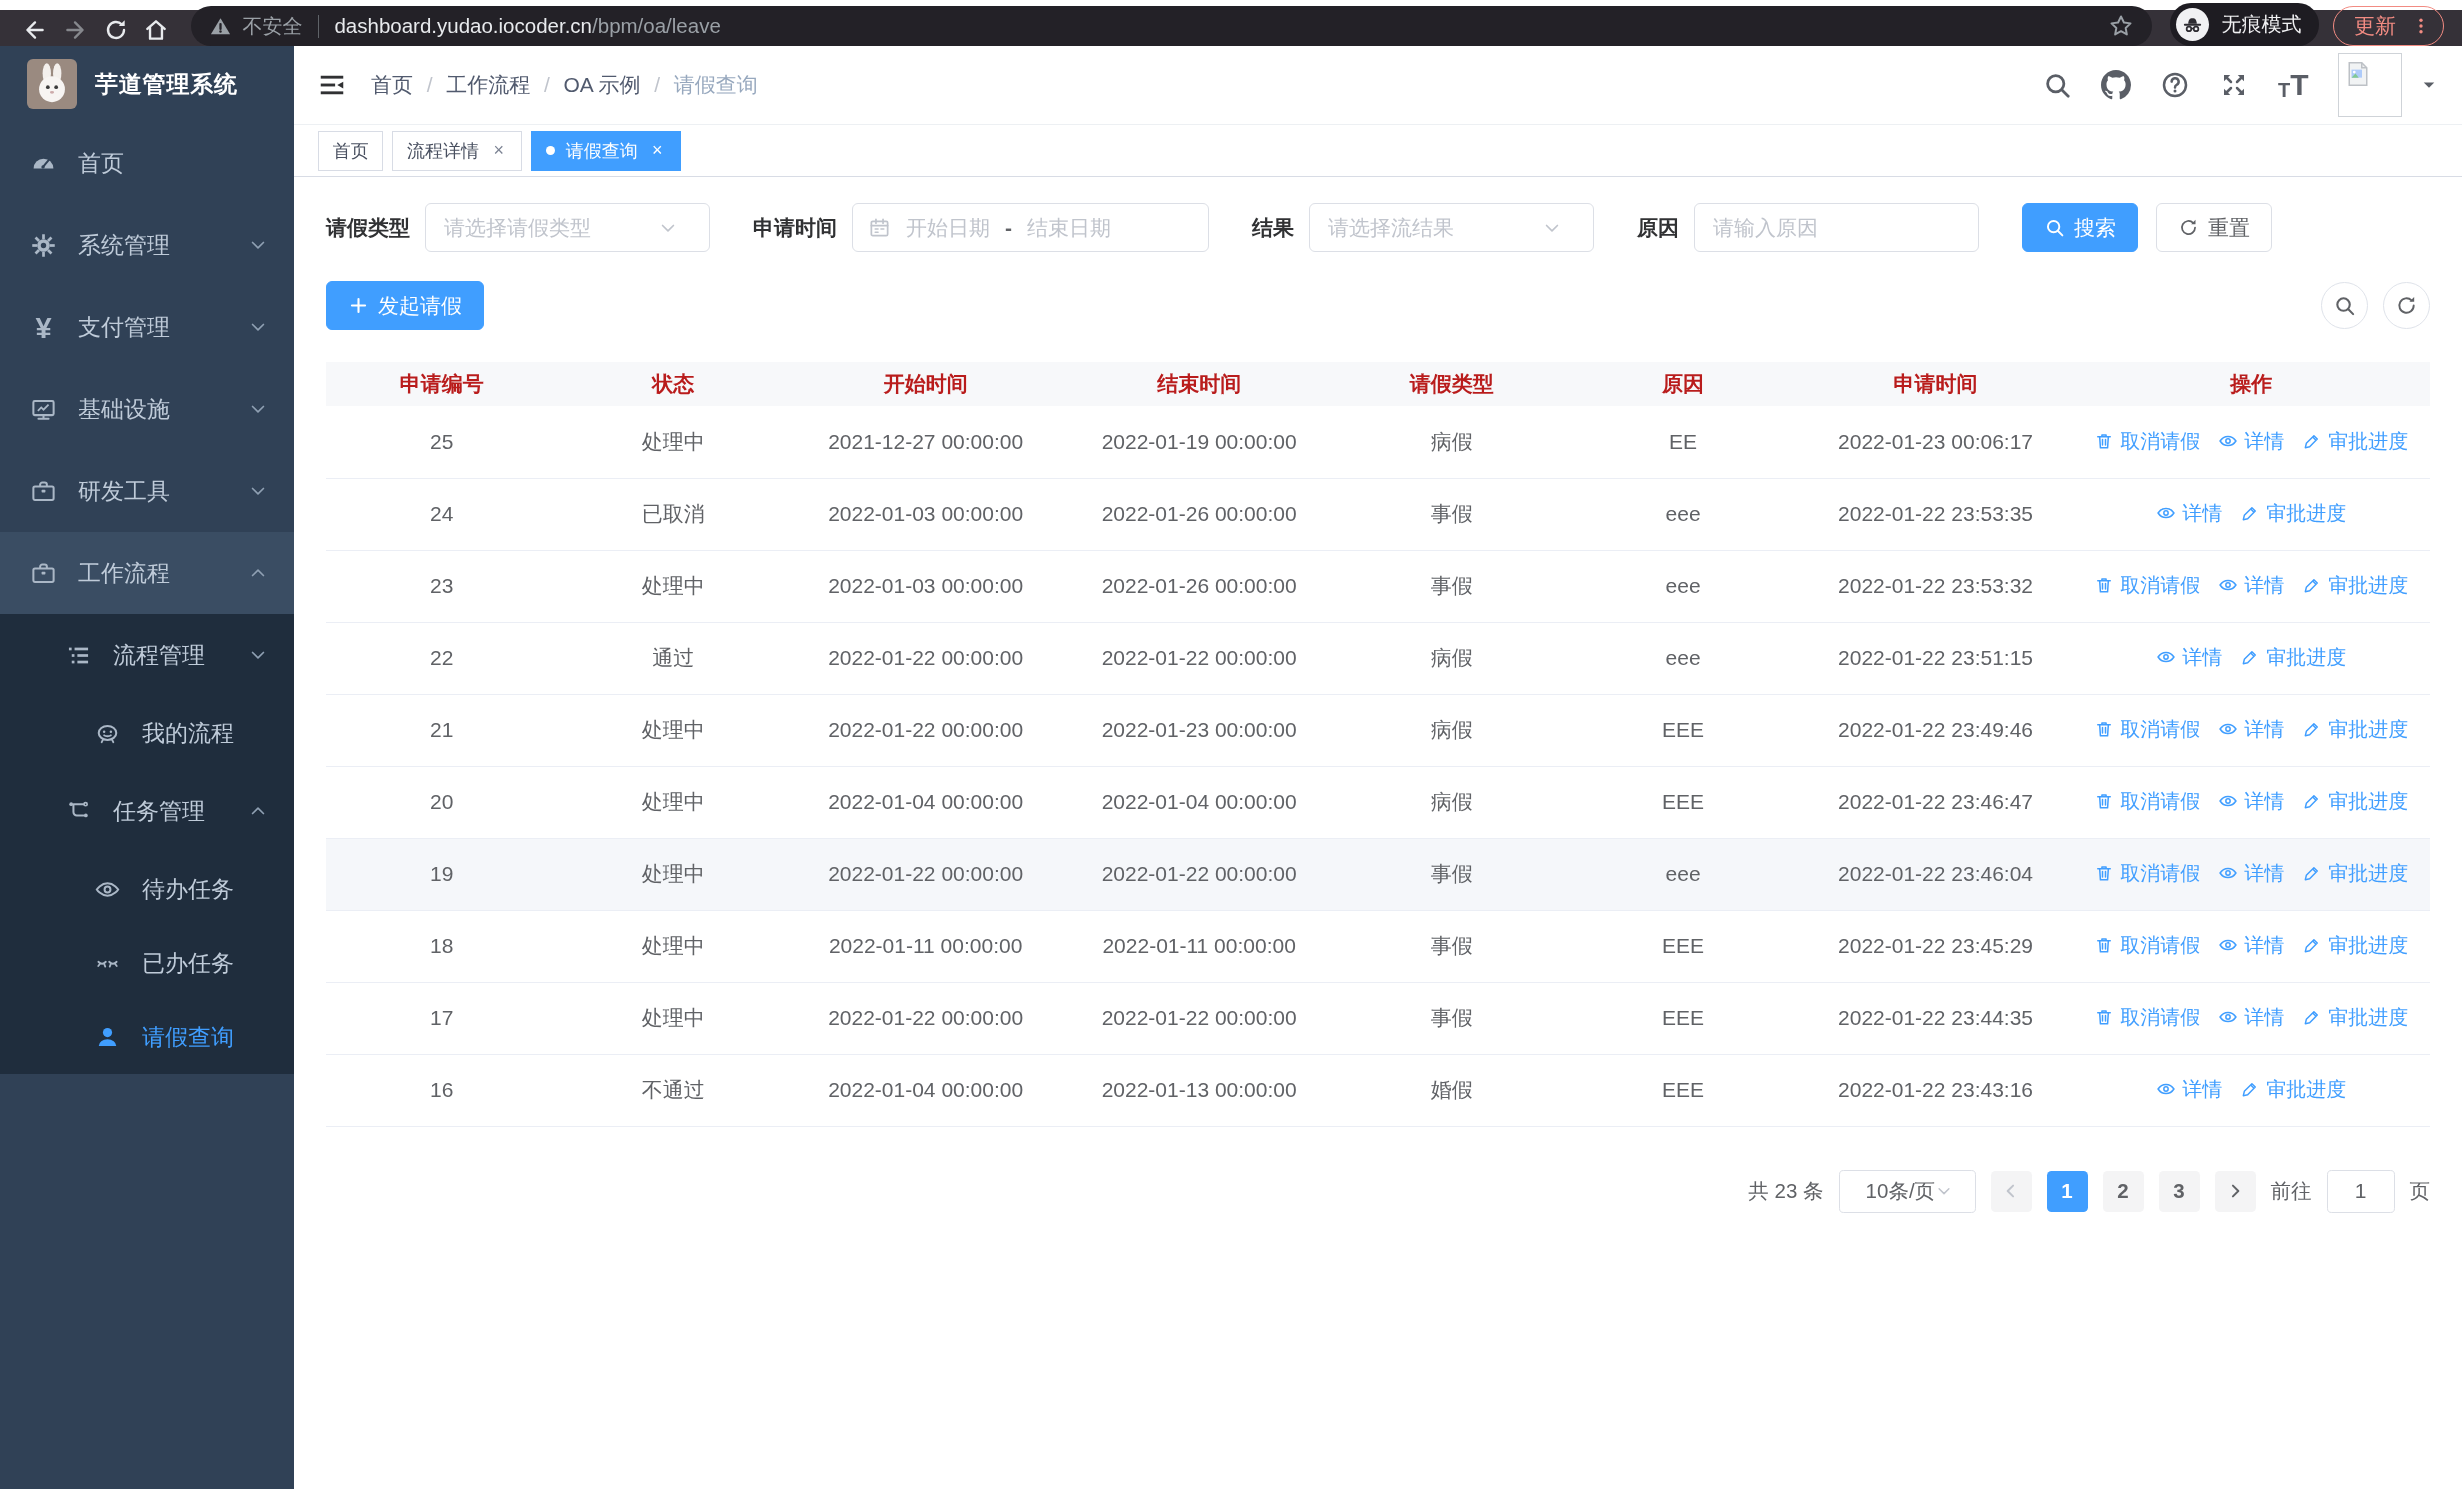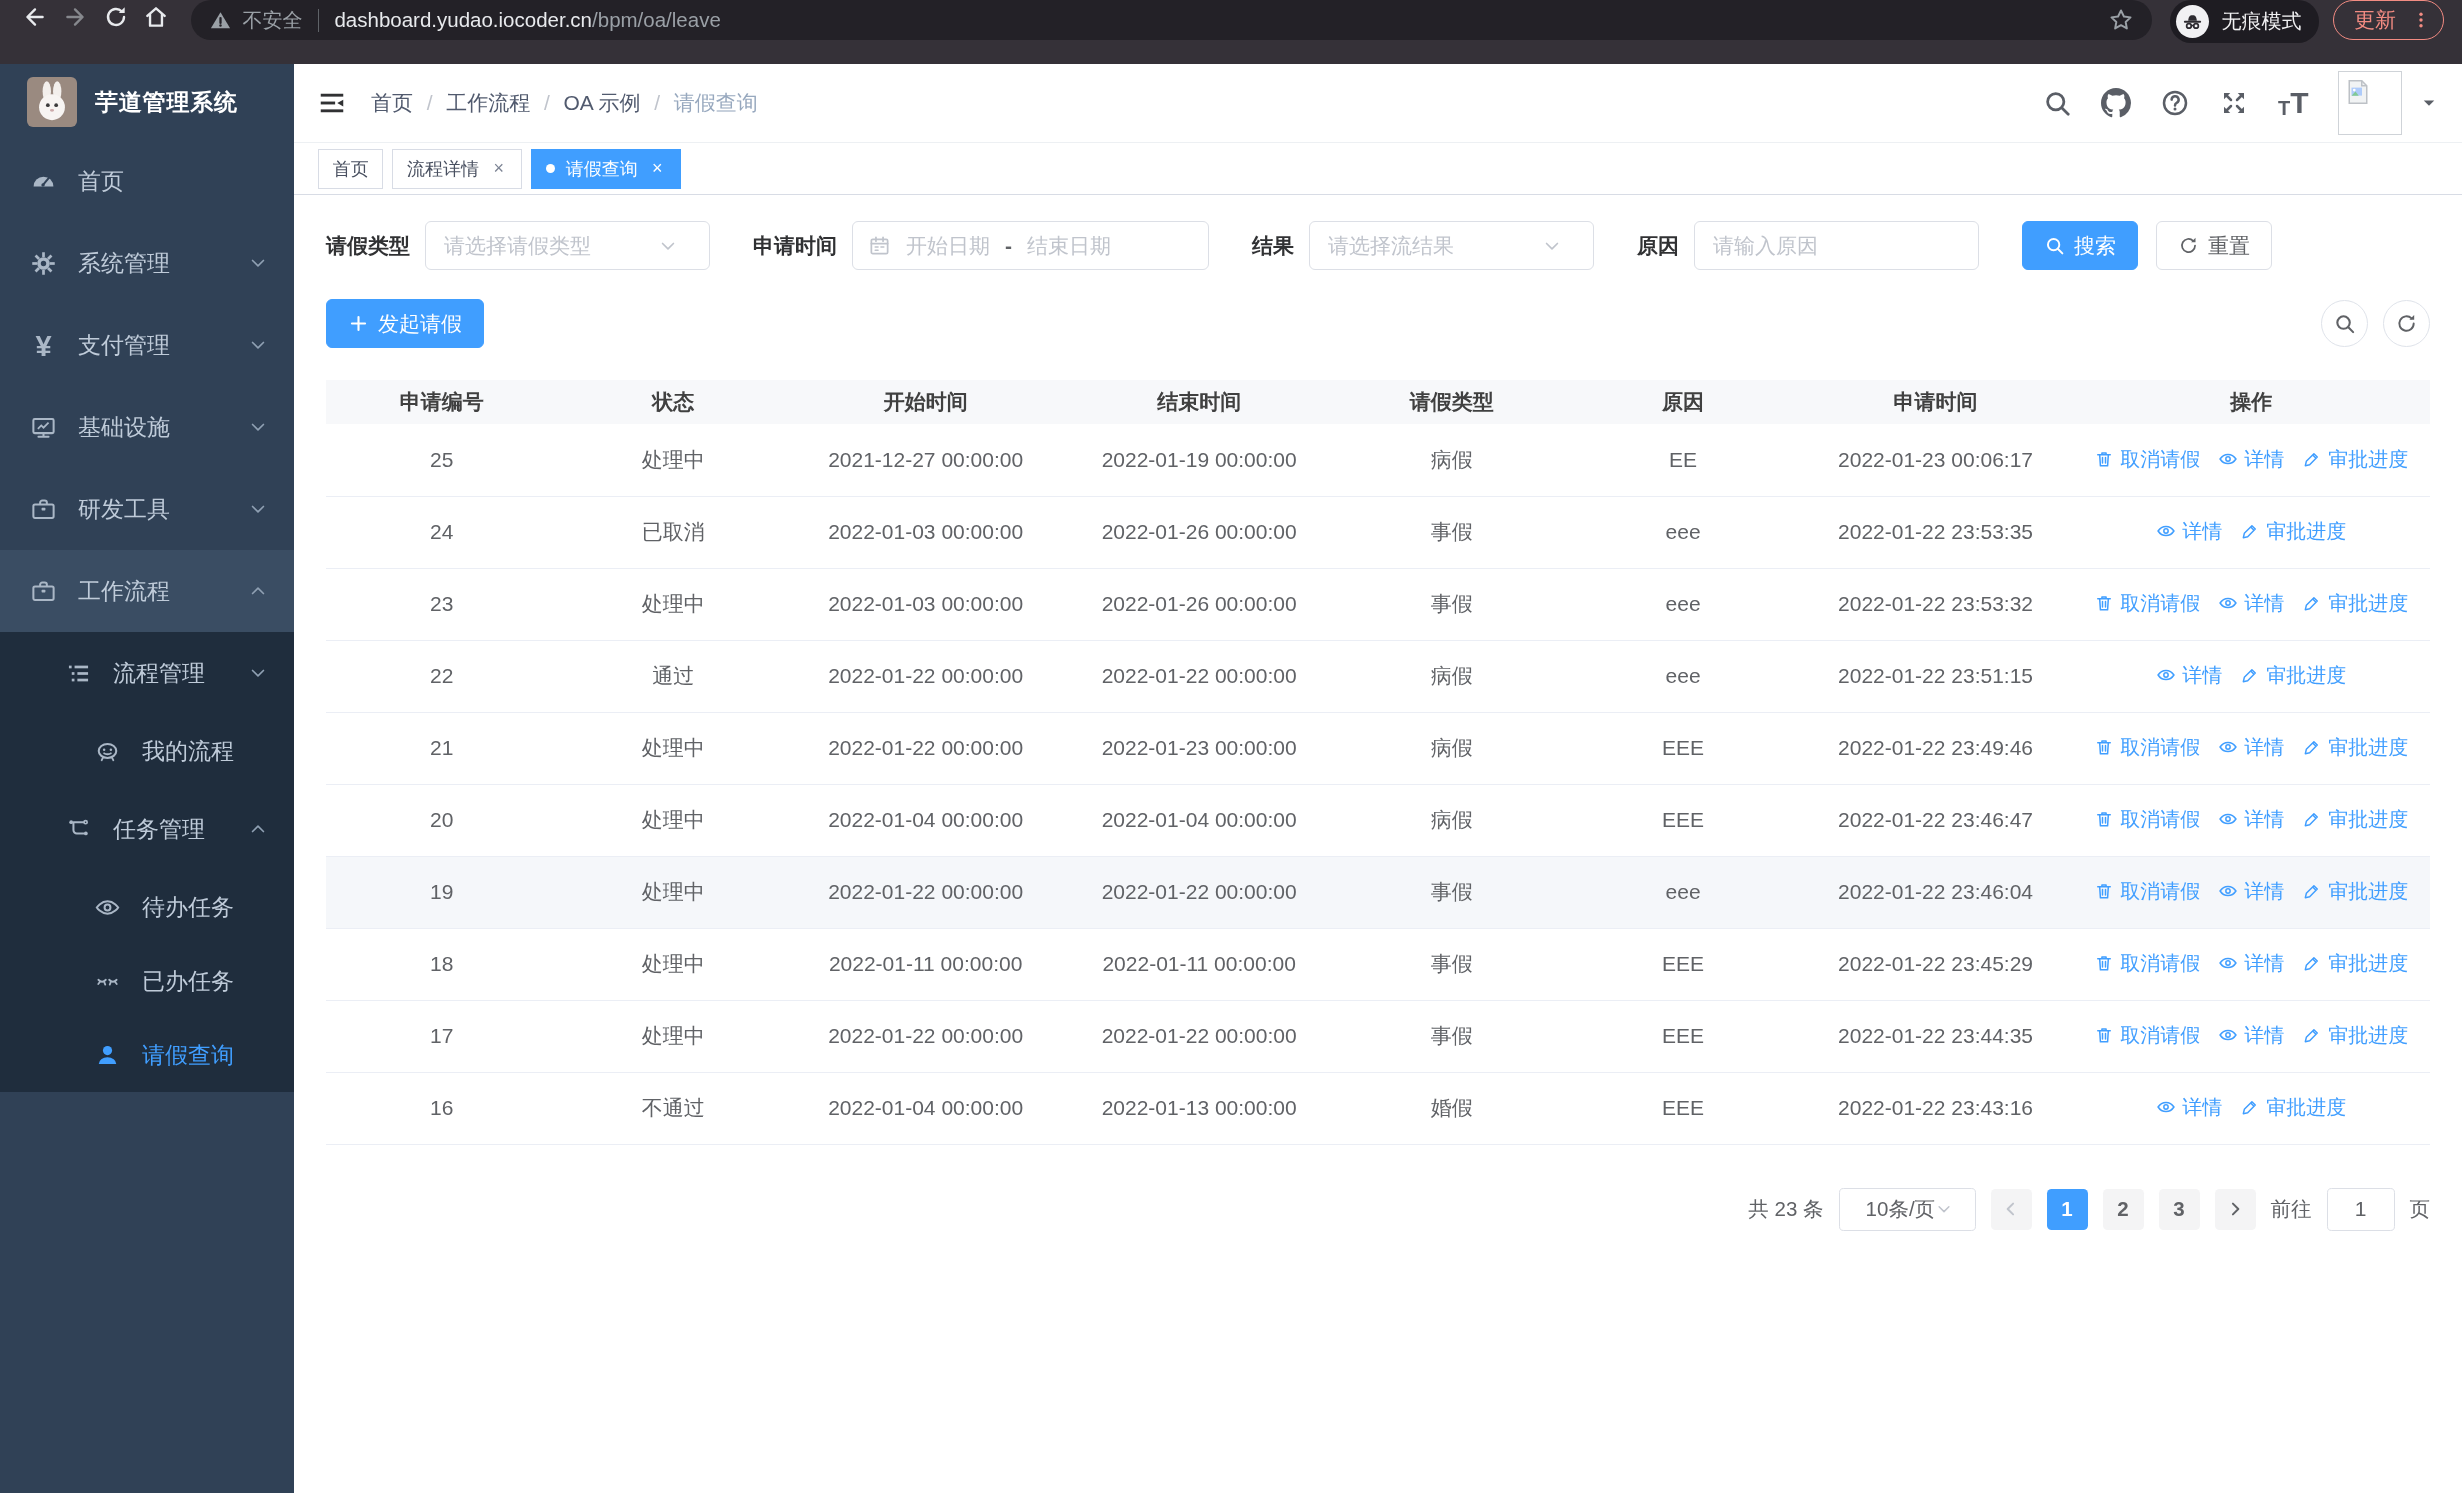--- a/index.html
+++ b/index.html
@@ -2,21 +2,21 @@
 <html style="font-size:12px"><head>
 <meta charset="utf-8">
 <style>
   * { box-sizing: border-box; margin: 0; padding: 0; }
   html,body { width:2462px; height:1494px; overflow:hidden;
     font-family:"Liberation Sans","DejaVu Sans",sans-serif; background:#fff; }
   .ic { display:inline-flex; align-items:center; justify-content:center; flex:0 0 auto; }
   .ic svg { width:100%; height:100%; display:block; }
 
   
-  .browser-bar { height:64px; background:#353138; display:flex; align-items:flex-start; padding:0 18px; gap:7.6px; }
+  .browser-bar { height:36px; background:#353138; display:flex; align-items:flex-end; padding:0 18px; gap:7.6px;margin-top:10px; }
   .bnav { width:33px; height:33px; color:#e8eaed; }
   .bnav.dim { color:#86888d; }
   .bnav svg { width:26px; height:26px; }
   .url-pill { flex:1; height:40px; background:#232127; border-radius:20px; display:flex; align-items:center;
     margin:0 10.6px; padding:0 18px; gap:10.6px; }
   .sec-ic { width:23px; height:23px; }
   .sec-label { color:#9aa0a6; font-size:20px; }
   .url-divider { width:1.5px; height:23px; background:#5f6368; margin:0 4.6px; }
   .url-text { color:#e8eaed; font-size:20.5px; flex:1; white-space:nowrap; }
   .url-text .path { color:#9aa0a6; }
@@ -97,21 +97,21 @@
   .btn-plain { background:#fff; color:#606266; border-color:#dcdfe6; }
 
   .toolbar-row { margin-top:29px; display:flex; align-items:center; }
   .right-tools { margin-left:auto; display:flex; gap:15px; }
   .circle-btn { width:47px; height:47px; border-radius:50%; border:1.5px solid #dfe3ea; background:#fff;
     display:flex; align-items:center; justify-content:center; color:#606266; cursor:pointer; }
   .circle-btn svg { width:23px; height:23px; }
 
   
   table { width:100%; border-collapse:collapse; margin-top:32px; table-layout:fixed; }
-  thead th { background:#f7f8fa; height:44px; font-size:21px; font-weight:700; color:#404040; text-align:center; }
+  thead th { background:#f7f8fa; height:44px; font-size:21px; font-weight:700; color:#b91c1c; text-align:center; }
   tbody td { height:72px; font-size:21px; color:#606266; text-align:center; border-bottom:1.5px solid #ebeef5; white-space:nowrap; }
   tbody tr.hl { background:#f5f7fa; }
   .op { display:inline-flex; align-items:center; gap:6px; color:#409eff; font-size:20px; cursor:pointer; margin:0 9px; }
   .op .oic { width:20px; height:20px; }
 
   
   .pagination { margin-top:43px; display:flex; align-items:center; justify-content:flex-end; gap:15px;
     font-size:20.5px; color:#606266; padding-bottom:30px; }
   .psize { width:137px; height:43px; border:1.5px solid #dcdfe6; border-radius:4.6px; display:flex; align-items:center;
     justify-content:center; padding:0 12px 0 16.7px; color:#606266; cursor:pointer; }

